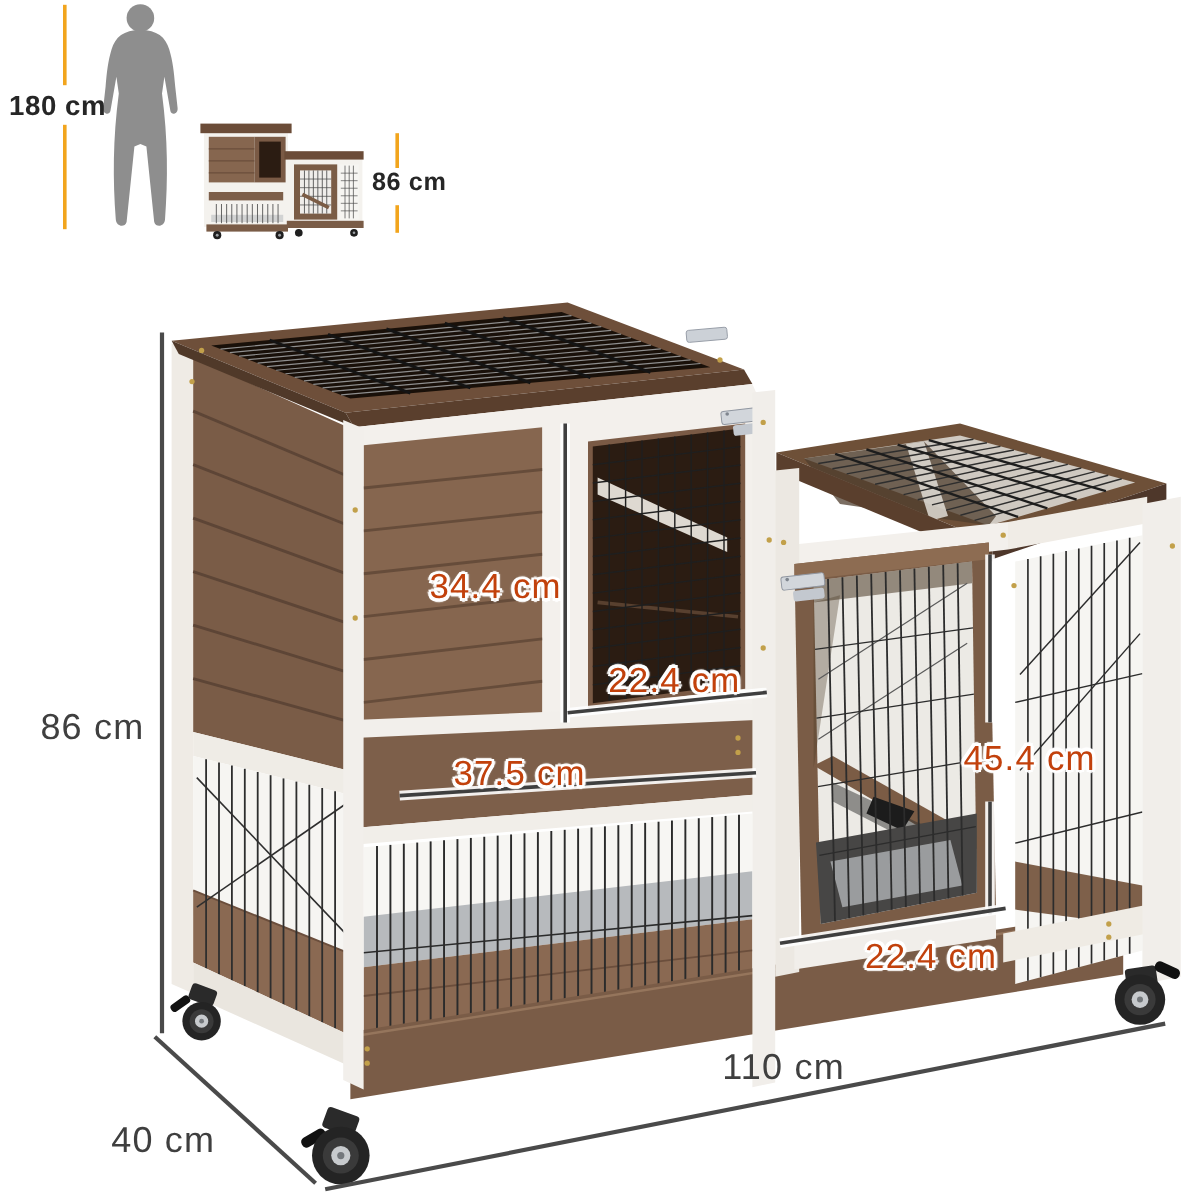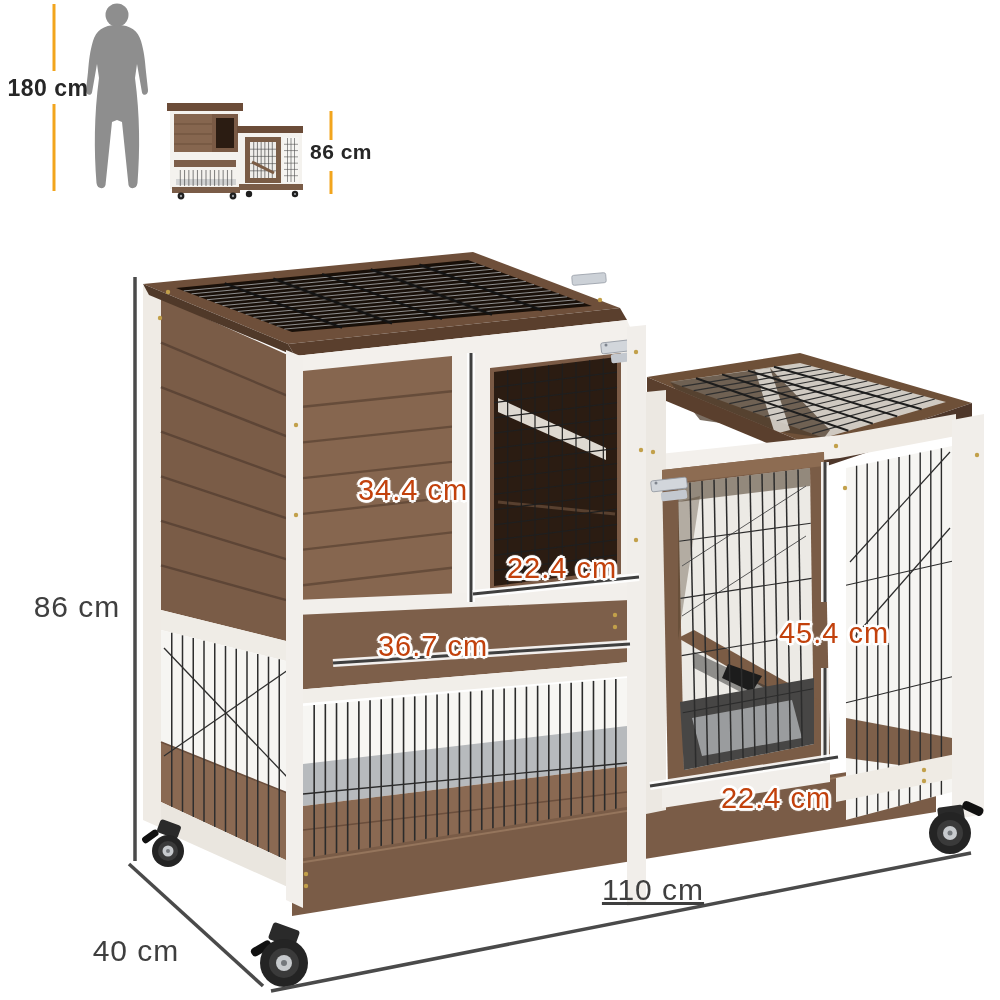--- a/index.html
+++ b/index.html
@@ -436,21 +436,21 @@
     <line x1="650" y1="786" x2="838" y2="757" stroke="#FFFFFF" stroke-width="8" opacity="0.9"></line>
     <line x1="650" y1="786" x2="838" y2="757" stroke="#3F3F3F" stroke-width="3"></line>
   </g>
 </svg>
 
 <div class="legend-label" style="left:48px;top:88px;font-size:23px;">180 cm</div>
 <div class="legend-label" style="left:341px;top:152px;font-size:21px;">86 cm</div>
 
 <div class="plain-label" style="left:77px;top:607px;font-size:30px;">86 cm</div>
 <div class="plain-label" style="left:136px;top:951px;font-size:30px;">40 cm</div>
-<div class="plain-label" style="left:653px;top:890px;font-size:30px;text-decoration:underline;">110 cm</div>
+<div class="plain-label" style="left:653px;top:890px;font-size:30px;">110 cm</div>
 
 <div class="photo-label" style="left:413px;top:490px;font-size:29px;">34.4 cm</div>
 <div class="photo-label" style="left:562px;top:568px;font-size:29px;">22.4 cm</div>
-<div class="photo-label" style="left:433px;top:646px;font-size:29px;">36.7 cm</div>
-<div class="photo-label" style="left:834px;top:633px;font-size:29px;">45.4 cm</div>
+<div class="photo-label" style="left:433px;top:646px;font-size:29px;">37.5 cm</div>
+<div class="photo-label" style="left:834px;top:633px;font-size:29px;padding-left:48px;">45.4 cm</div>
 <div class="photo-label" style="left:776px;top:798px;font-size:29px;">22.4 cm</div>
 
 </div>
 
 </body></html>

